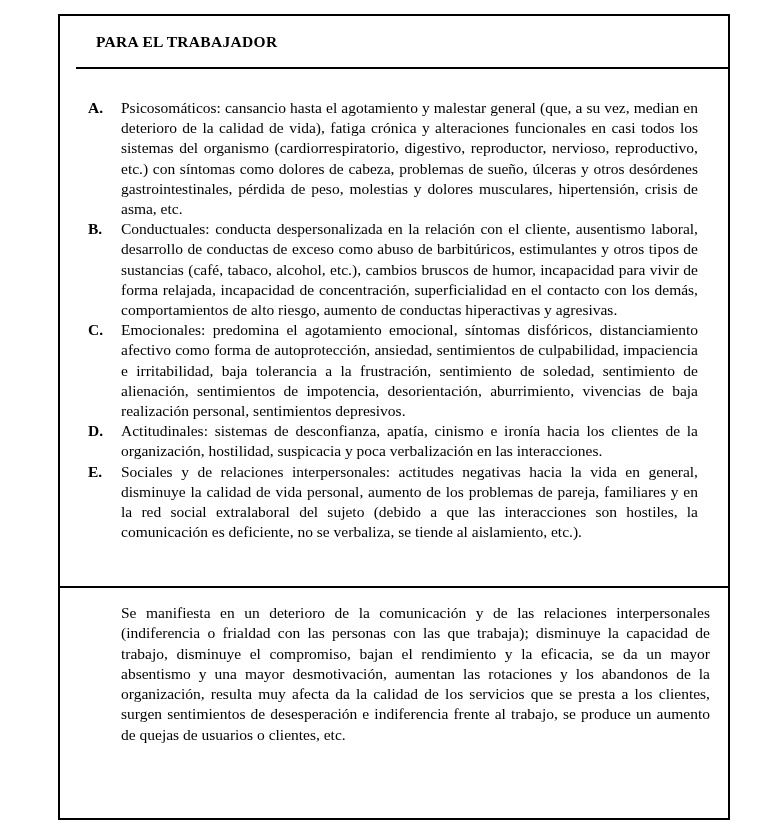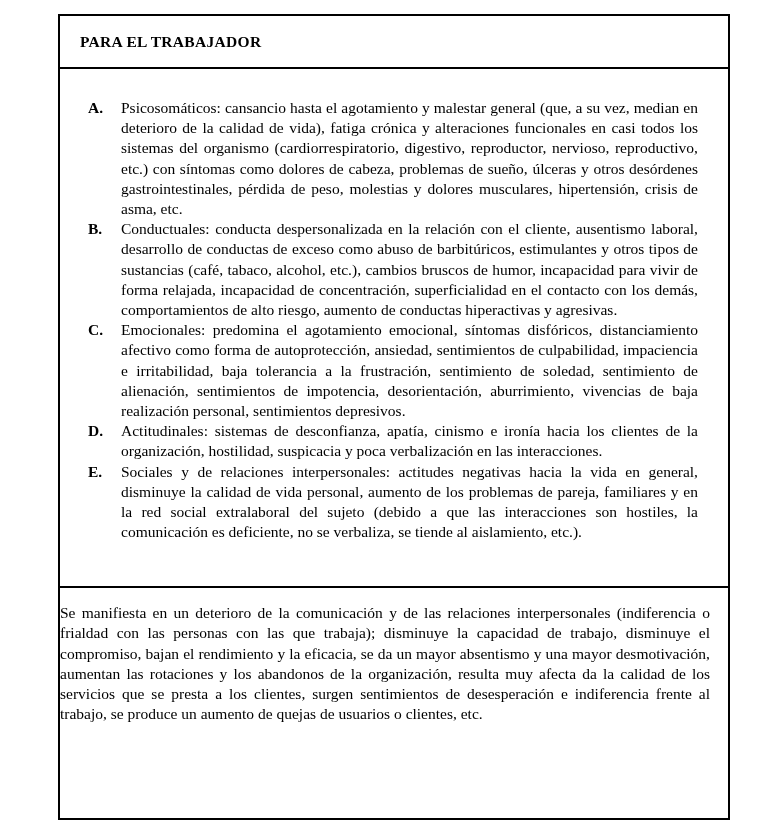--- a/index.html
+++ b/index.html
@@ -31,21 +31,21 @@
   }
   .hdr {
     display: flex;
     align-items: center;
     padding-left: 20px;
     font-weight: bold;
     font-size: 15.5px;
     letter-spacing: 0.3px;
     border-bottom: 2px solid #000000;
   }
-  .hdr-1 { height: 53px; }
+  .hdr-1 { height: 53px; margin-left: 16px; }
   .hdr-2 { height: 51px; }
   .body-1 {
     height: 519px;
     border-bottom: 2px solid #000000;
     padding-top: 29px;
   }
   .body-2 {
     height: 179px;
     padding-top: 15px;
   }
@@ -59,20 +59,21 @@
     width: 33px;
     margin-left: 28px;
     font-weight: bold;
   }
   .item .txt {
     flex: 1;
     margin-right: 30px;
     text-align: justify;
   }
   .para {
+    margin-left: 61px;
     margin-right: 18px;
     font-size: 15.5px;
     line-height: 20.3px;
     text-align: justify;
   }
 </style>
 </head>
 <body>
 
 <div class="frame">

